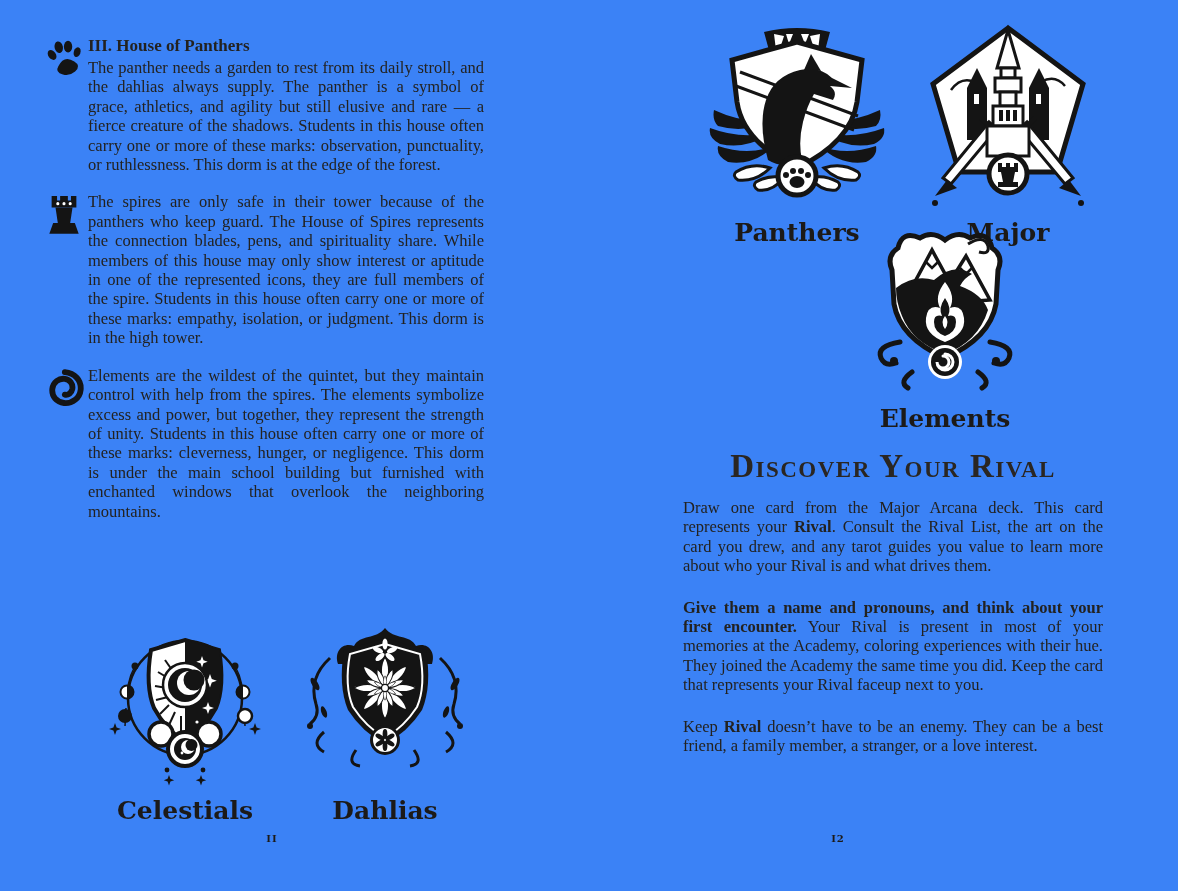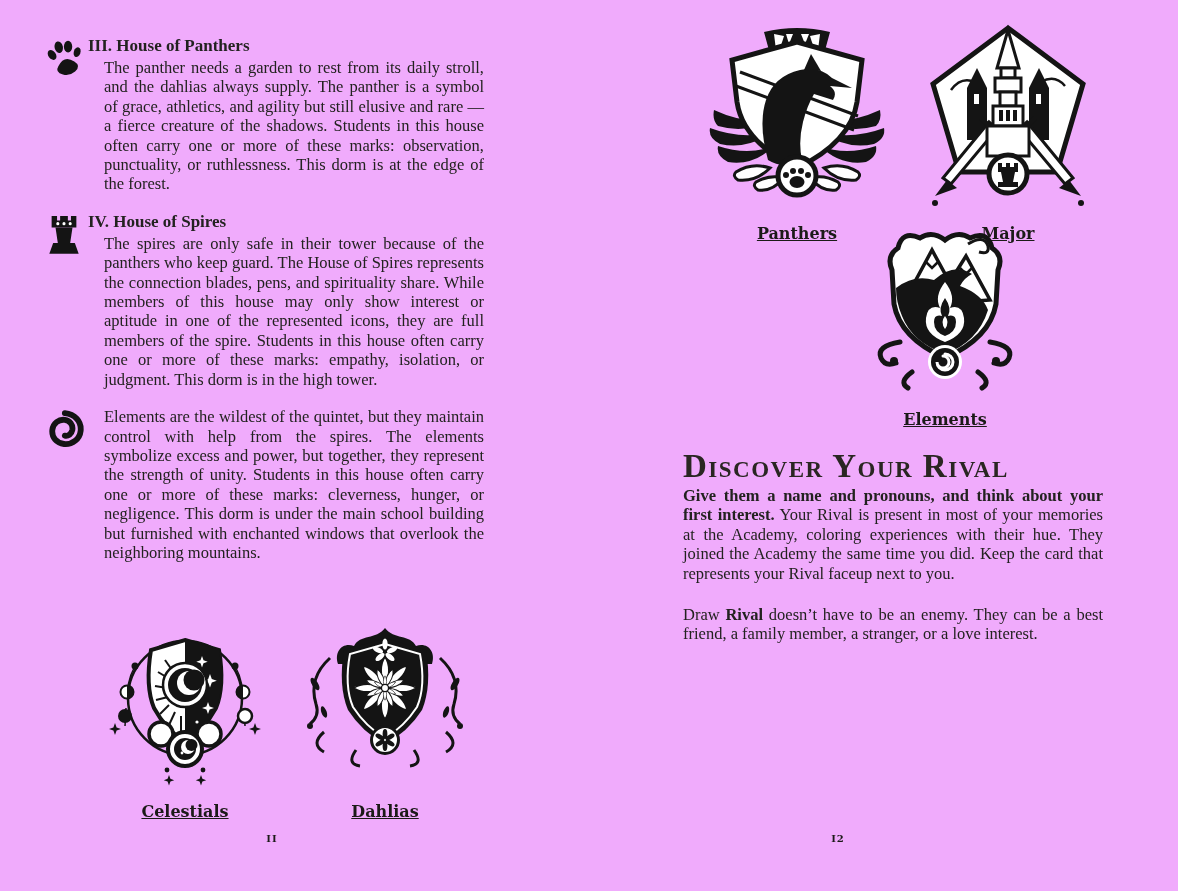--- a/index.html
+++ b/index.html
@@ -1,39 +1,39 @@
 <!DOCTYPE html>
 <html><head>
 <meta charset="utf-8">
 <style>
   * { margin:0; padding:0; box-sizing:border-box; }
   html,body { background:#ffffff; }
   .spread {
-    position:relative; width:1178px; height:891px; background:#f0abfc;
+    position:relative; width:1178px; height:891px; background:#3b82f6;
     font-family:"Liberation Serif", serif; color:#232220; overflow:hidden;
   }
   
   .left-page { position:absolute; left:40px; top:36px; width:448px; }
   .section { display:flex; margin-bottom:18px; }
   .icon-col { width:48px; flex:none; display:flex; justify-content:center; align-items:flex-start; padding-top:2px; }
   .text-col { width:396px; flex:none; }
   .sec-heading { font-size:17px; font-weight:bold; line-height:20px; margin-bottom:2px; }
-  .sec-body { font-size:16.5px; line-height:19.4px; text-align:justify;margin-left:16px; }
+  .sec-body { font-size:16.5px; line-height:19.4px; text-align:justify; }
   
   .crest { position:absolute; width:180px; text-align:center; }
   .crest svg { display:block; margin:0 auto; }
   .crest-label {
     font-family:"DejaVu Serif", serif; font-weight:bold;
-    font-size:16px; margin-top:14px; color:#1c1a18;text-decoration:underline;
+    font-size:25px; margin-top:8px; color:#1c1a18;
   }
   
   .right-text { position:absolute; left:683px; top:446px; width:420px; }
   .rival-heading {
     font-variant:small-caps; font-weight:600; font-size:33px; line-height:40px;
-    letter-spacing:1.5px; color:#2a2622; margin-bottom:0;
+    text-align:center; letter-spacing:1.5px; color:#2a2622; margin-bottom:12px;
   }
   .para { font-size:16.5px; line-height:19.4px; text-align:justify; margin-bottom:22px; }
   .para b { font-weight:bold; }
   
   .page-num {
     position:absolute; width:70px; text-align:center;
     font-family:"DejaVu Serif", serif; font-weight:bold; font-size:10px;
     letter-spacing:1px; color:#1c1a18;
   }
 </style>
@@ -69,21 +69,20 @@
             <path d="M6,2 h7 v6 h4 v-6 h10 v6 h4 v-6 h7 v15 h-32 Z"></path>
             <path d="M11,17 h22 l-3,20 h-16 Z"></path>
             <path d="M8,37 h28 l5,14 h-38 Z"></path>
           </g>
           <circle cx="14" cy="12" r="2" fill="#fff"></circle>
           <circle cx="22" cy="12" r="2" fill="#fff"></circle>
           <circle cx="30" cy="12" r="2" fill="#fff"></circle>
         </svg>
       </div>
       <div class="text-col">
-        <div class="sec-heading">IV. House of Spires</div>
         <p class="sec-body">The spires are only safe in their tower because of the panthers who keep guard. The House of Spires represents the connection blades, pens, and spirituality share. While members of this house may only show interest or aptitude in one of the represented icons, they are full members of the spire. Students in this house often carry one or more of these marks: empathy, isolation, or judgment. This dorm is in the high tower.</p>
       </div>
     </div>
 
     <div class="section">
       <div class="icon-col">
         <svg viewBox="0 0 48 48" width="40" height="40" aria-hidden="true">
           <path d="M25,5 C37,6 45,15 44,26 C43,36 34,43 24,42 C15,41 9,34 10,25 C11,17 18,12 25,13 C31,14 35,19 34,25 C33,30 29,33 25,32" fill="none" stroke="#141414" stroke-width="7" stroke-linecap="round"></path>
         </svg>
       </div>
@@ -326,21 +325,22 @@
       <circle cx="75" cy="138" r="17" fill="#fff"></circle>
       <circle cx="75" cy="138" r="14" fill="#141414"></circle>
       <path d="M75,130 a8,8 0 1,1 -8,8 a6,6 0 1,0 6,-6" fill="none" stroke="#fff" stroke-width="3" stroke-linecap="round"></path>
     </svg>
     <div class="crest-label">Elements</div>
   </div>
 
   <div class="right-text">
     <div class="rival-heading">Discover Your Rival</div>
 
-
-    <p class="para"><b>Give them a name and pronouns, and think about your first interest.</b><span> Your Rival is present in most of your memories at the Academy, coloring experiences with their hue. They joined the Academy the same time you did. Keep the card that represents your Rival faceup next to you.</span></p>
-
-    <p class="para"><span>Draw </span><b>Rival</b><span> doesn’t have to be an enemy. They can be a best friend, a family member, a stranger, or a love interest.</span></p>
+    <p class="para"><span>Draw one card from the Major Arcana deck. This card represents your </span><b>Rival</b><span>. Consult the Rival List, the art on the card you drew, and any tarot guides you value to learn more about who your Rival is and what drives them.</span></p>
+
+    <p class="para"><b>Give them a name and pronouns, and think about your first encounter.</b><span> Your Rival is present in most of your memories at the Academy, coloring experiences with their hue. They joined the Academy the same time you did. Keep the card that represents your Rival faceup next to you.</span></p>
+
+    <p class="para"><span>Keep </span><b>Rival</b><span> doesn’t have to be an enemy. They can be a best friend, a family member, a stranger, or a love interest.</span></p>
   </div>
 
   <div class="page-num" style="left:803px; top:833px;text-align:center;">I2</div>
 
 </div>
 
 </body></html>

